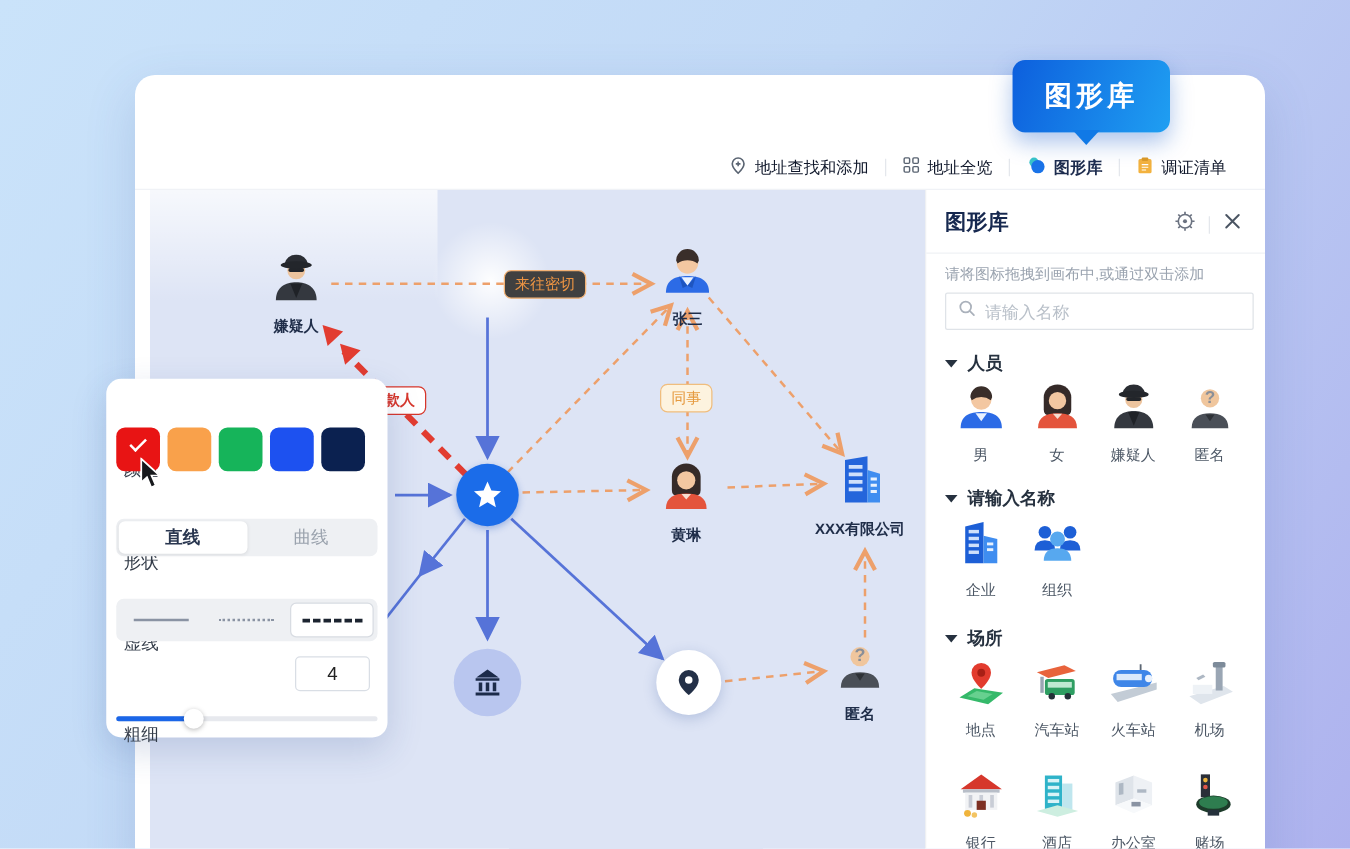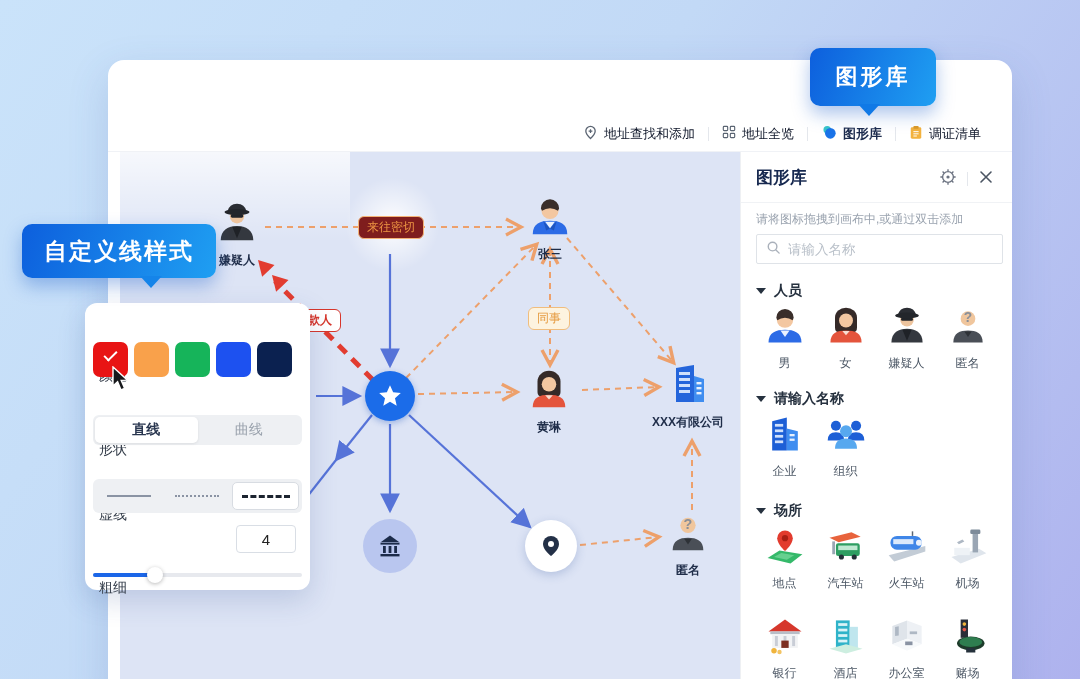--- a/index.html
+++ b/index.html
@@ -26,21 +26,21 @@
   .canvas { position:absolute; left:12px; top:92px; width:620px; height:548px;
             background:#dde4f5; overflow:hidden; }
   .canvas .glow-tl { position:absolute; left:0; top:0; width:230px; height:90px;
             background:linear-gradient(180deg,rgba(255,255,255,.75),rgba(255,255,255,0)); }
   .canvas .glow-label { position:absolute; left:225px; top:25px; width:95px; height:95px; border-radius:50%;
             background:radial-gradient(circle,rgba(255,255,255,.95),rgba(255,255,255,0) 70%); }
   svg.edges { position:absolute; left:0; top:0; z-index:1; }
   .node { position:absolute; z-index:2; display:flex; flex-direction:column; align-items:center; }
   .node-label { margin-top:2px; font-size:12px; font-weight:700; color:#1f2d49; white-space:nowrap; }
   .edge-label { position:absolute; z-index:2; font-size:12px; padding:2px 8px; border-radius:6px; white-space:nowrap; }
-  .lbl-contact { background:#7f1d1d; border:1px solid #f3b275; color:#ec9443; }
+  .lbl-contact { background:#404040; border:1px solid #f3b275; color:#ec9443;margin-left:45px; }
   .lbl-colleague { background:#fdf3df; border:1px solid #f0bd7d; color:#e59a3f; }
   .lbl-payee { background:#fff; border:1.5px solid #d7362b; color:#d7362b; font-weight:700; }
   .circle-node { border-radius:50%; display:flex; align-items:center; justify-content:center; }
   .star-node { width:50px; height:50px; background:#1b6ce9; box-shadow:0 2px 6px rgba(27,80,190,.35); }
   .bank-node { width:54px; height:54px; background:#b9c6ef; }
   .pin-node  { width:52px; height:52px; background:#fff; box-shadow:0 3px 10px rgba(60,90,160,.25); }
 
   
   .callout { position:absolute; z-index:6; color:#fff; font-weight:700; text-align:center;
              background:linear-gradient(110deg,#0d5fdd 0%,#1f9ff2 100%); border-radius:10px;
@@ -543,24 +543,20 @@
           <span class="lbl">赌场</span>
         </div>
       </div>
     </div>
   </div>
 
   <div class="callout co-lib">
     <span>图形库</span>
     <span class="tip"></span>
   </div>
-  <div class="callout co-line">
-    <span>自定义线样式</span>
-    <span class="tip"></span>
-  </div>
 
   <div class="popup">
     <div class="pp-label" style="top:16px;">颜色</div>
     <div class="swatch" style="left:8px;  background:#e81414;">
       <span class="check"></span>
     </div>
     <div class="swatch" style="left:49px;  background:#f9a14b;"></div>
     <div class="swatch" style="left:90px;  background:#16b45a;"></div>
     <div class="swatch" style="left:131px; background:#1d51f0;"></div>
     <div class="swatch" style="left:172px; background:#0b2150;"></div>

